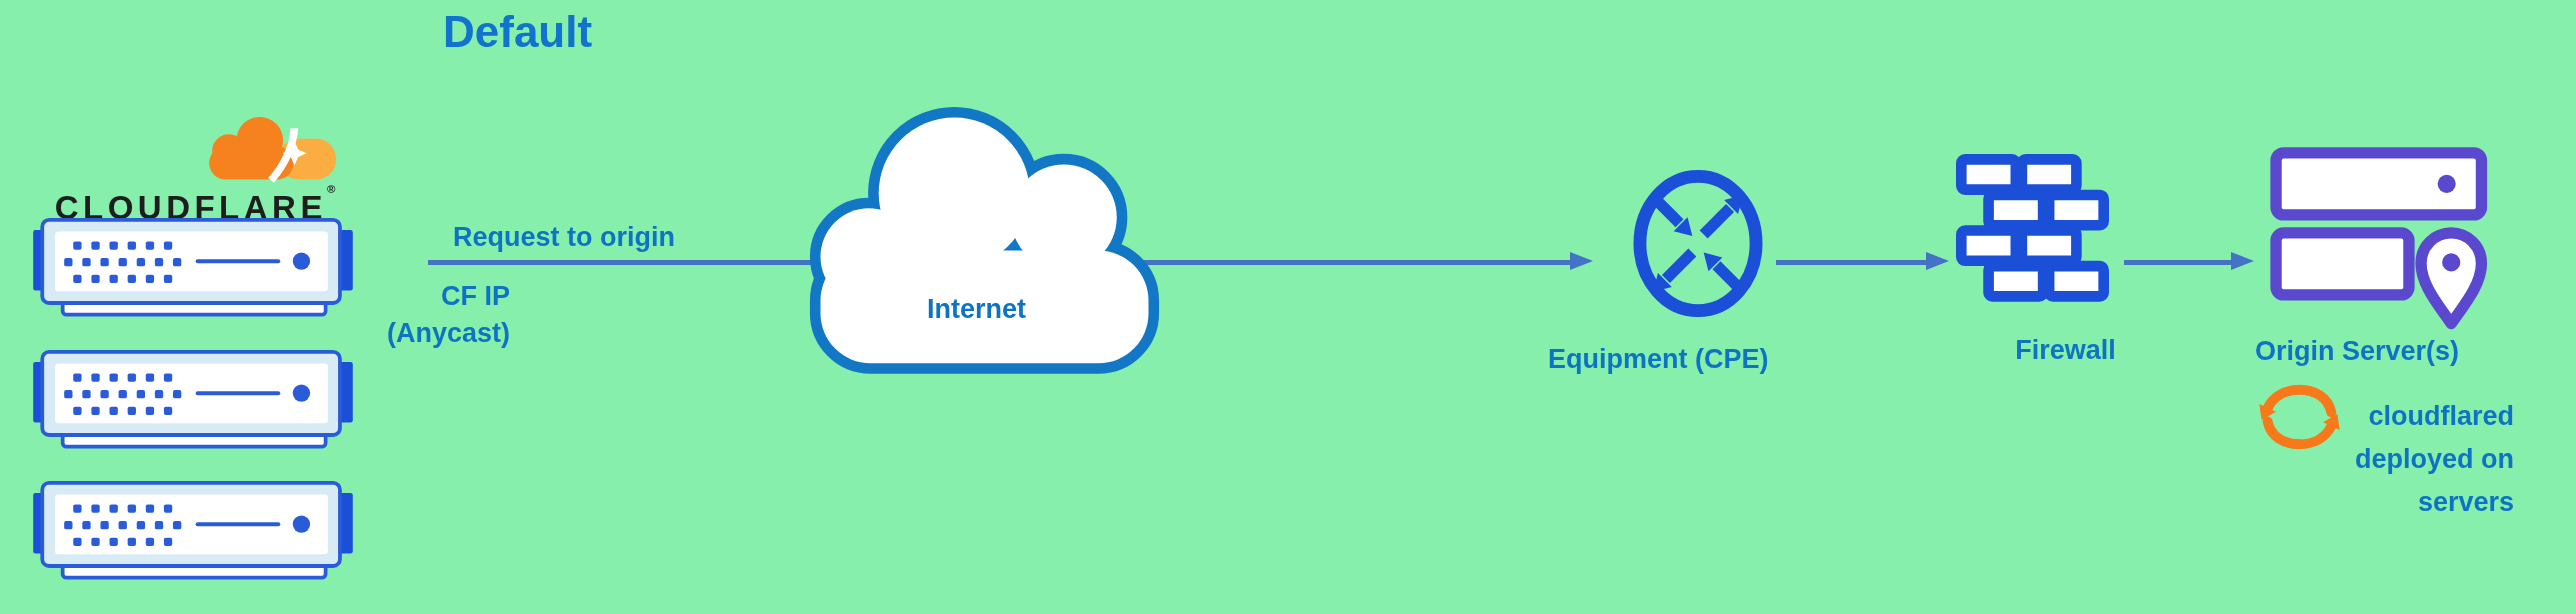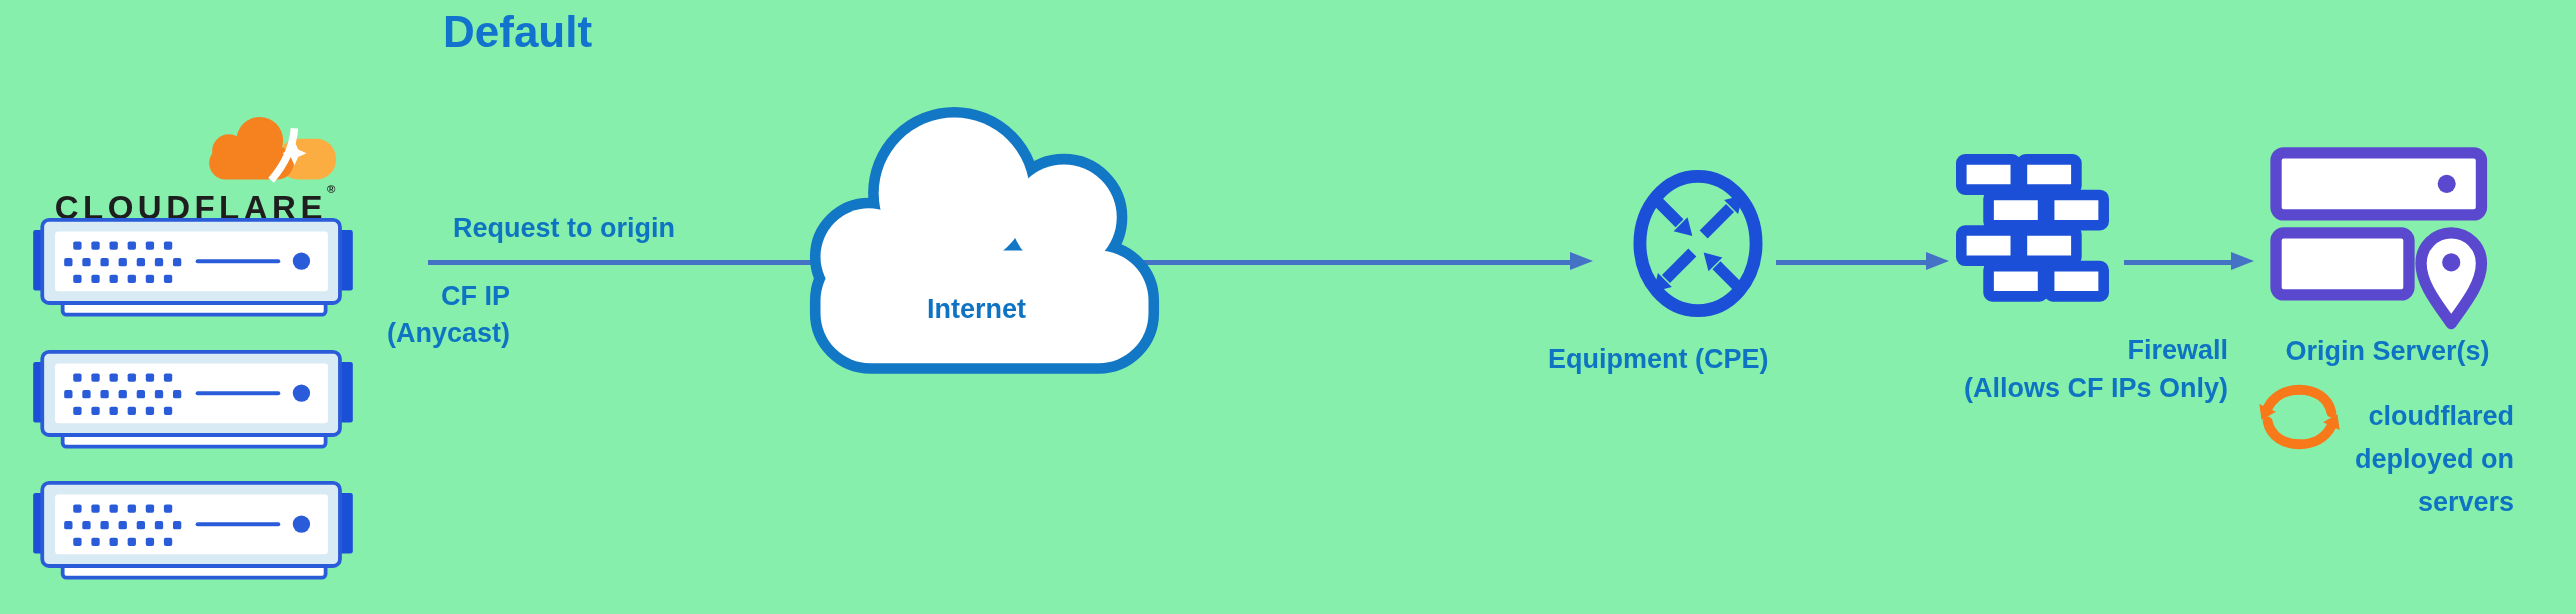--- a/index.html
+++ b/index.html
@@ -6,26 +6,26 @@
   .stage{position:relative;width:2576px;height:614px;background:#86efac;overflow:hidden;
          font-family:"Liberation Sans","DejaVu Sans",sans-serif;}
   .abs{position:absolute;}
   svg.abs{overflow:visible;}
   .title{left:443px;top:3px;font-size:44px;line-height:58px;font-weight:600;color:#1173cd;}
   .wordmark{left:45px;top:183px;width:300px;text-align:center;font-size:33px;font-weight:700;
             letter-spacing:4.5px;color:#1e1e1e;white-space:nowrap;}
   .wordmark sup{font-size:11.4px;letter-spacing:0;vertical-align:26px;}
   .lbl{font-size:27px;font-weight:600;color:#0e73c2;text-align:right;}
   .lbl .ln{display:block;}
-  .req{left:428px;top:213px;width:272px;text-align:center;}
+  .req{left:428px;top:222px;width:272px;text-align:center;}
   .cfip{left:387px;top:278px;line-height:37px;}
   .netlbl{left:863px;top:294px;width:227px;text-align:center;}
   .cpelbl{left:1548px;top:342px;line-height:35px;}
-  .fwlbl{left:1903px;top:331px;width:325px;line-height:38px;}
-  .orilbl{left:2255px;top:336px;width:265px;text-align:center;}
+  .fwlbl{left:1903px;top:331px;width:325px;text-align:center;line-height:38px;}
+  .orilbl{left:2255px;top:336px;width:265px;text-align:left;}
   .cflrd{left:2355px;top:395px;line-height:43px;}
   .flowline{height:4.5px;background:#4472c4;top:260px;}
   .arrowhead{width:0;height:0;border-top:9.8px solid transparent;border-bottom:9.8px solid transparent;
              border-left:23px solid #4472c4;top:252px;}
 </style>
 </head>
 <body>
 
 <div class="stage">
 
@@ -143,21 +143,20 @@
       <rect x="43" y="54" width="72" height="40" rx="5"></rect>
         <rect x="123" y="54" width="72" height="40" rx="5"></rect>
       <rect x="7" y="101" width="72" height="40" rx="5"></rect>
         <rect x="87" y="101" width="72" height="40" rx="5"></rect>
       <rect x="43" y="148" width="72" height="40" rx="5"></rect>
         <rect x="123" y="148" width="72" height="40" rx="5"></rect>
     </g>
   </svg>
   <div class="abs lbl fwlbl">
     <span class="ln">Firewall</span>
-    <span class="ln">(Allows CF IPs Only)</span>
   </div>
 
   <svg class="abs" style="left:2270px;top:148px" width="219" height="182" viewBox="0 0 290 240">
     <g fill="#ffffff" stroke="#5a49cf" stroke-width="15" stroke-linejoin="round">
       <rect x="8" y="6" width="272" height="82" rx="10"></rect>
       <rect x="8" y="112" width="176" height="82" rx="10"></rect>
       <path d="M 240 232 C 222 206 200 180 200 152 A 40 40 0 1 1 280 152 C 280 180 258 206 240 232 Z"></path>
     </g>
     <g fill="#5a49cf">
       <circle cx="234" cy="47" r="12"></circle>

